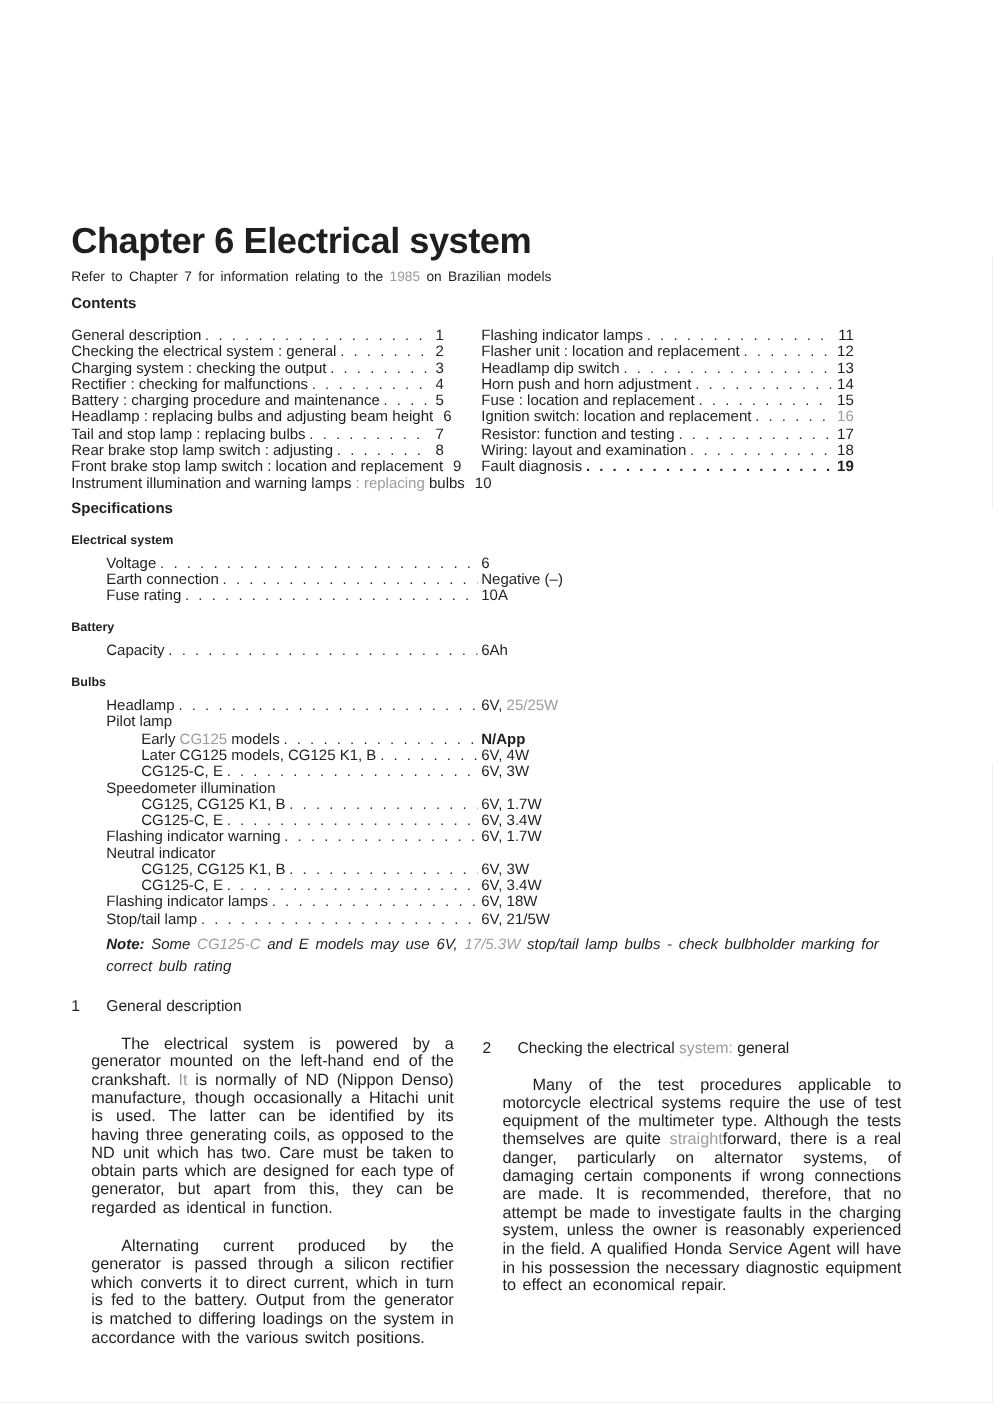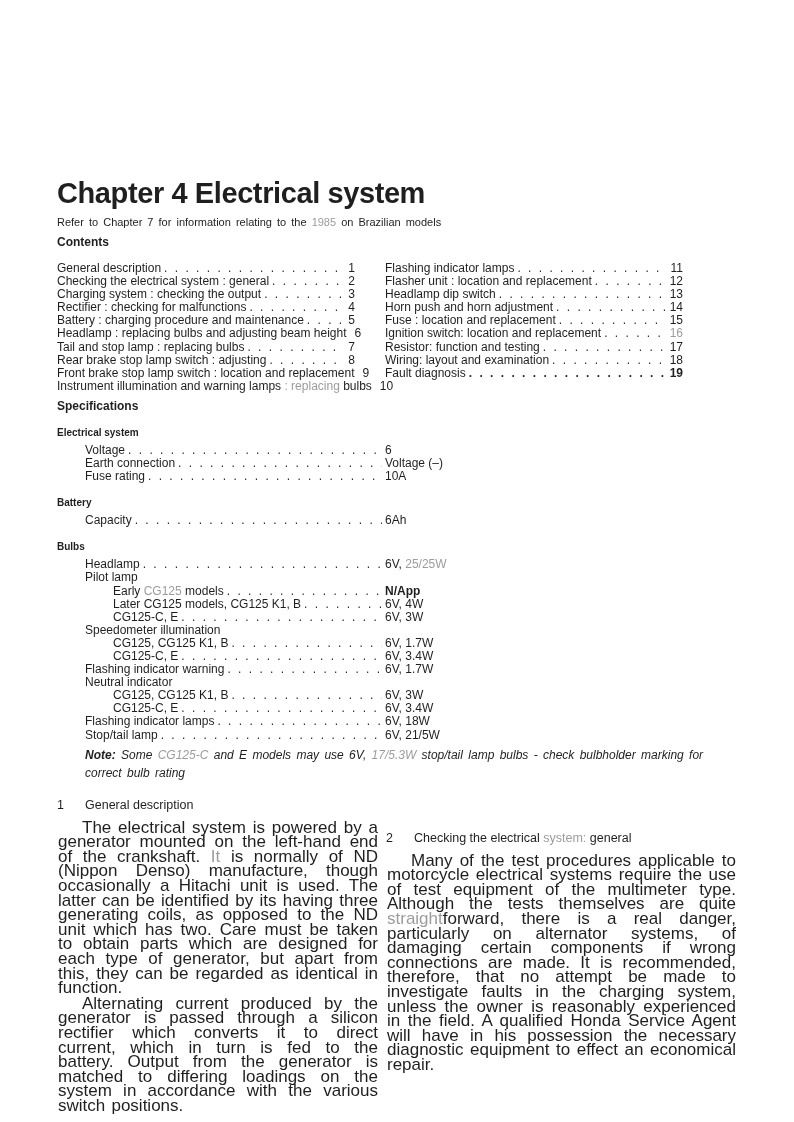--- a/index.html
+++ b/index.html
@@ -58,29 +58,29 @@
     margin:4px 0 0 28px;word-spacing:2px;
   }
 
   
   .body-cols{display:flex;gap:7px;margin-top:16px;align-items:flex-start;}
   .b-col-left{width:322px;}
   .b-col-right{width:351px;margin-top:33px;}
   .body-head{font-size:12.5px;font-weight:normal;margin:0 0 9px 0;line-height:14px;}
   .body-head .num{display:inline-block;width:28px;}
   .b-col-left p,.b-col-right p{
-    font-size:17px;line-height:14.6px;text-align:justify;
-    margin:1px;text-indent:24px;word-spacing:1.5px;
+    font-size:13px;line-height:14.6px;text-align:justify;
+    margin:16px;text-indent:24px;word-spacing:1.5px;
   }
 </style>
 </head>
 <body>
 
 <div class="page">
-  <h1 class="title">Chapter 4 Electrical system</h1>
+  <h1 class="title">Chapter 6 Electrical system</h1>
   <div class="subtitle" id="subtitle"><span>Refer to Chapter 7 for information relating to the </span><span class="gray ">1985</span><span> on Brazilian models</span></div>
 
   <div class="sec-label" id="contents-label">Contents</div>
   <div class="contents-cols">
     <div class="c-col" id="contents-left">
         <div class="c-item">
           <span class="lbl"><span>General description</span></span>
           <span class="leader"></span>
           <span class="c-page">1</span>
         </div>
@@ -184,21 +184,21 @@
       <div class="spec-section">
         <div class="s-title">Electrical system</div>
         <div class="s-row ind1">
           <span class="lbl"><span>Voltage</span></span>
           <span class="leader"></span>
           <span class="s-val"><span>6</span></span>
         </div>
         <div class="s-row ind1">
           <span class="lbl"><span>Earth connection</span></span>
           <span class="leader"></span>
-          <span class="s-val"><span>Voltage (–)</span></span>
+          <span class="s-val"><span>Negative (–)</span></span>
         </div>
         <div class="s-row ind1">
           <span class="lbl"><span>Fuse rating</span></span>
           <span class="leader"></span>
           <span class="s-val"><span>10A</span></span>
         </div>
       </div>
       <div class="spec-section">
         <div class="s-title">Battery</div>
         <div class="s-row ind1">

